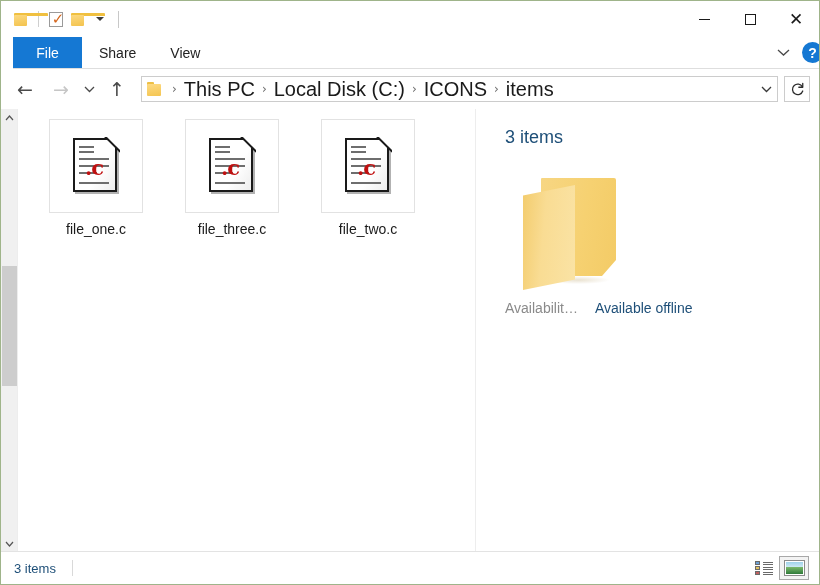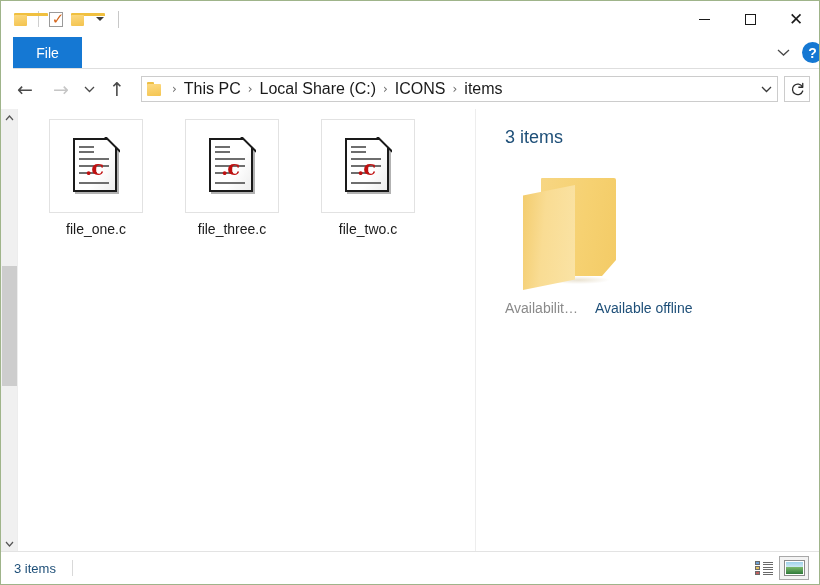--- a/index.html
+++ b/index.html
@@ -226,21 +226,21 @@
   .addressbar .folder-ico {
     margin: 0 6px 0 5px;
   }
   .crumbs {
     display: flex;
     align-items: center;
     flex: 1;
     overflow: hidden;
   }
   .crumb {
-    font-size: 16px;
+    font-size: 20px;
     color: #1a1a1a;
     padding: 0 4px;
     white-space: nowrap;
   }
   .crumb-sep {
     color: #6a6a6a;
     font-size: 12px;
     padding: 0 3px;
     font-family: "DejaVu Sans", sans-serif;
   }
@@ -610,20 +610,22 @@
           <div class="wc-max"></div>
         </div>
       <div class="wc close">
         <span class="wc-close-glyph">✕</span>
       </div>
     </div>
   </div>
 
   <div class="ribbon">
     <div class="tab file">File</div>
+    <div class="tab">Share</div>
+    <div class="tab">View</div>
     <div class="ribbon-right">
       <div class="ribbon-chevron">
         <svg width="13" height="9" viewBox="0 0 13 9" aria-hidden="true">
           <polyline points="1,2 6.5,7 12,2" fill="none" stroke="#4a4a4a" stroke-width="1.3"></polyline>
         </svg>
       </div>
       <div class="help-btn">?</div>
     </div>
   </div>
 
@@ -639,21 +641,21 @@
 
     <div class="addressbar">
       <div class="folder-ico">
         <div class="tab2"></div>
           <div class="body2"></div>
       </div>
       <div class="crumbs">
         <span class="crumb-sep">›</span>
         <span class="crumb">This PC</span>
         <span class="crumb-sep">›</span>
-        <span class="crumb">Local Share (C:)</span>
+        <span class="crumb">Local Disk (C:)</span>
         <span class="crumb-sep">›</span>
         <span class="crumb">ICONS</span>
         <span class="crumb-sep">›</span>
         <span class="crumb">items</span>
       </div>
       <div class="addr-caret">
         <svg width="11" height="8" viewBox="0 0 11 8" aria-hidden="true">
           <polyline points="1,2 5.5,6.5 10,2" fill="none" stroke="#3a3a3a" stroke-width="1.3"></polyline>
         </svg>
       </div>

